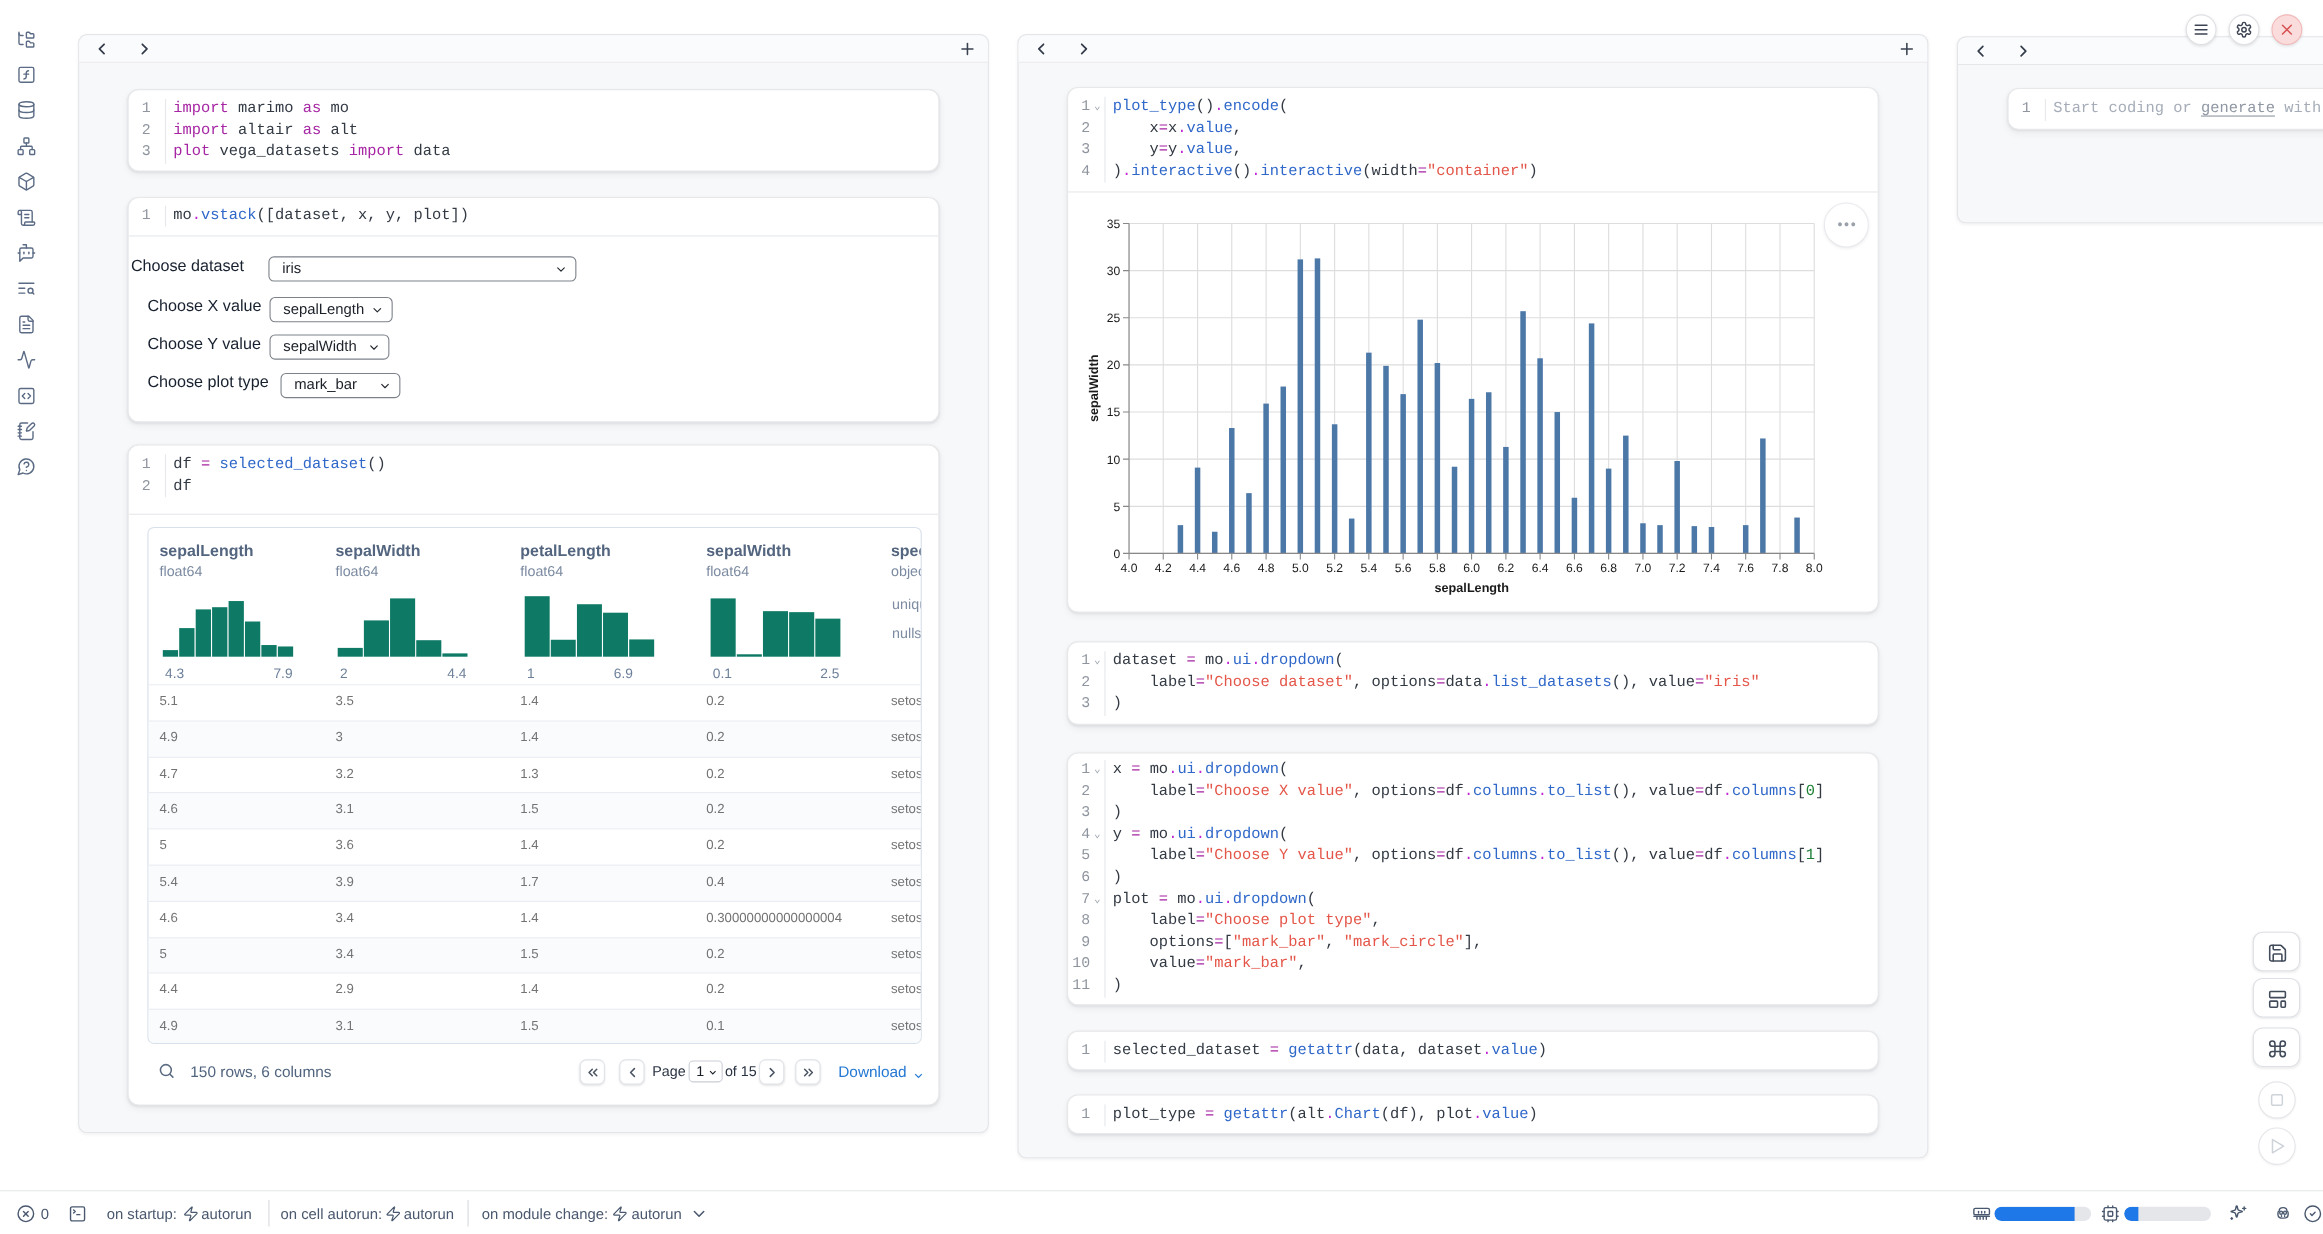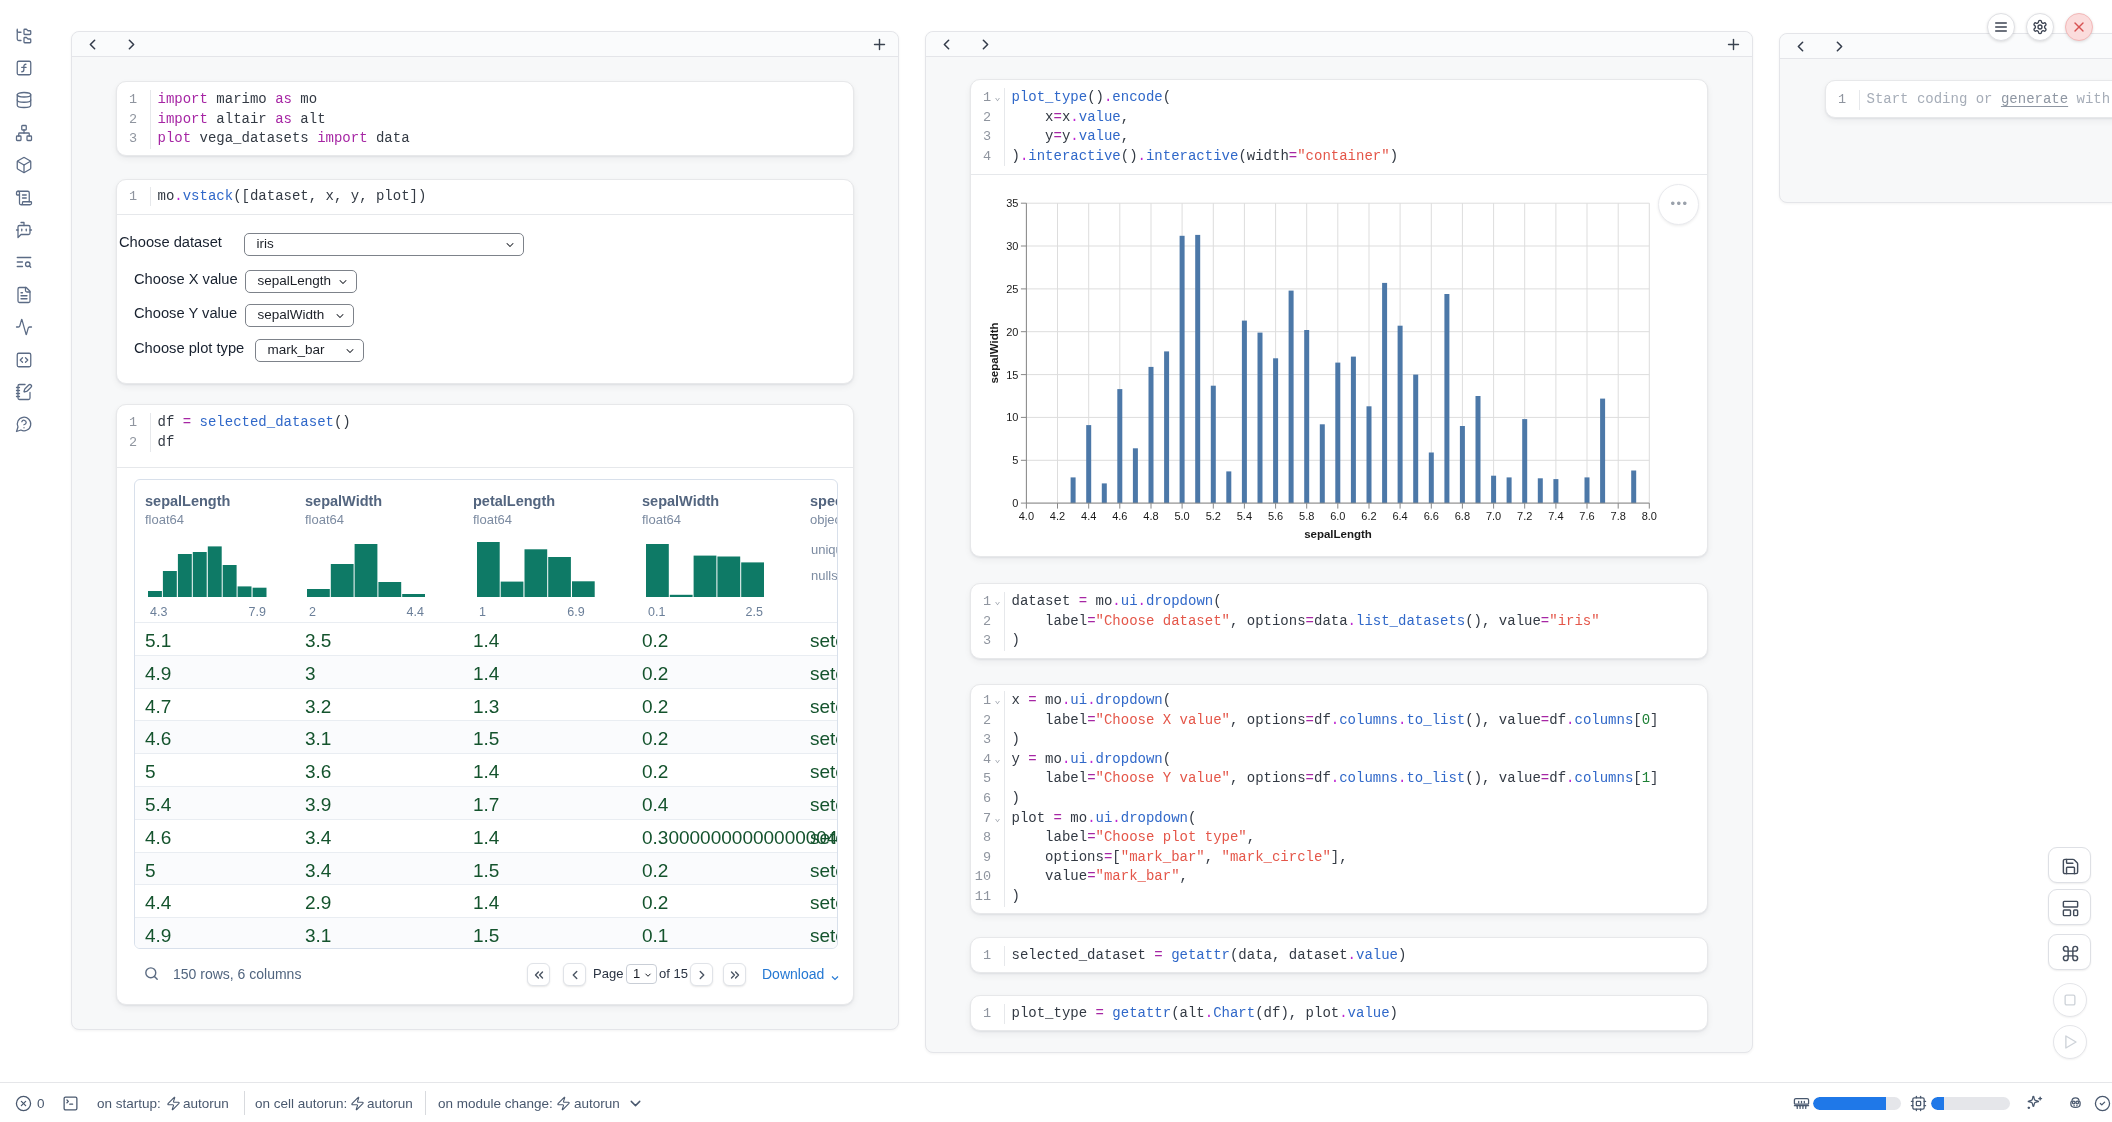--- a/index.html
+++ b/index.html
@@ -34,21 +34,21 @@
 .sel span { padding-left:12px; }
 .sel .car { position:absolute; right:7px; top:5px; width:12px; height:12px; }
 .tbox { position:absolute; left:17px; top:74px; width:704px; height:470px;
   border:1px solid #d8e0eb; border-radius:6px; background:#fff; overflow:hidden; }
 .th { position:absolute; font-weight:bold; font-size:14.5px; color:#53657f; }
 .tt { position:absolute; font-size:13px; color:#7c8ba1; }
 .hist { position:absolute; left:0; top:0; }
 .tax { position:absolute; font-size:12.5px; color:#6b7f99; }
 .tr { position:absolute; left:0; width:704px; height:32.8px; border-top:1px solid #e9edf2; }
 .tralt { background:#fafbfd; }
-.td { position:absolute; top:7px; font-size:19px; color:#14532d; }
+.td { position:absolute; top:7px; font-size:12px; color:#737373; }
 .fico { position:absolute; width:17px; height:17px; fill:none; stroke:#5b6b82; stroke-width:2; stroke-linecap:round; }
 .ftxt { position:absolute; font-size:14px; color:#51657f; }
 .ptext { position:absolute; font-size:13px; color:#2a3342; }
 .pbtn { position:absolute; width:23px; height:23px; background:#fff; border:1px solid #e0e3e8;
   border-radius:6px; box-shadow:0 1px 2px rgba(0,0,0,.1); }
 .pbtn svg { position:absolute; left:3.5px; top:3.5px; width:14px; height:14px; fill:none;
   stroke:#4b5563; stroke-width:2.4; stroke-linecap:round; stroke-linejoin:round; }
 .psel { position:absolute; width:31px; height:20px; border:1px solid #c9ced6; border-radius:4px;
   font-size:13px; color:#1b1f27; padding-left:6px; line-height:18px; background:#fff; }
 .pcar { position:absolute; right:3px; top:5px; width:10px; height:10px; fill:none; stroke:#1b1f27; stroke-width:2.4; }
@@ -272,21 +272,21 @@
         <rect x="534.8" y="114.8" width="22.8" height="2.2" fill="#0e7a66"></rect>
         <rect x="558.6" y="75.6" width="22.8" height="41.4" fill="#0e7a66"></rect>
         <rect x="582.4" y="76.5" width="22.8" height="40.5" fill="#0e7a66"></rect>
         <rect x="606.2" y="82.4" width="22.8" height="34.6" fill="#0e7a66"></rect>
       </svg>
       <div class="tax" style="left:15px;top:125px">4.3</div>
       <div class="tax" style="left:95px;top:125px;width:36px;text-align:right">7.9</div>
       <div class="tax" style="left:174px;top:125px">2</div>
       <div class="tax" style="left:253px;top:125px;width:36px;text-align:right">4.4</div>
       <div class="tax" style="left:344px;top:125px">1</div>
-      <div class="tax" style="left:423px;top:125px;width:36px;text-align:center">6.9</div>
+      <div class="tax" style="left:423px;top:125px;width:36px;text-align:left">6.9</div>
       <div class="tax" style="left:513px;top:125px">0.1</div>
       <div class="tax" style="left:592px;top:125px;width:36px;text-align:right">2.5</div>
       <div class="tr" style="top:142.0px">
         <div class="td" style="left:10px">5.1</div>
         <div class="td" style="left:170px">3.5</div>
         <div class="td" style="left:338px">1.4</div>
         <div class="td" style="left:507px">0.2</div>
         <div class="td" style="left:675px">setosa</div>
       </div>
       <div class="tr tralt" style="top:174.8px">

